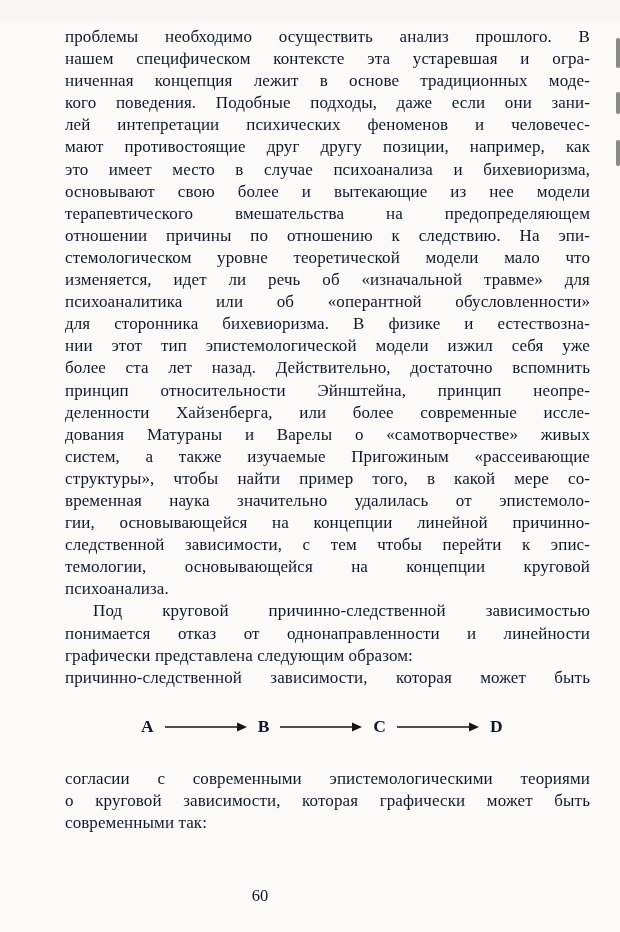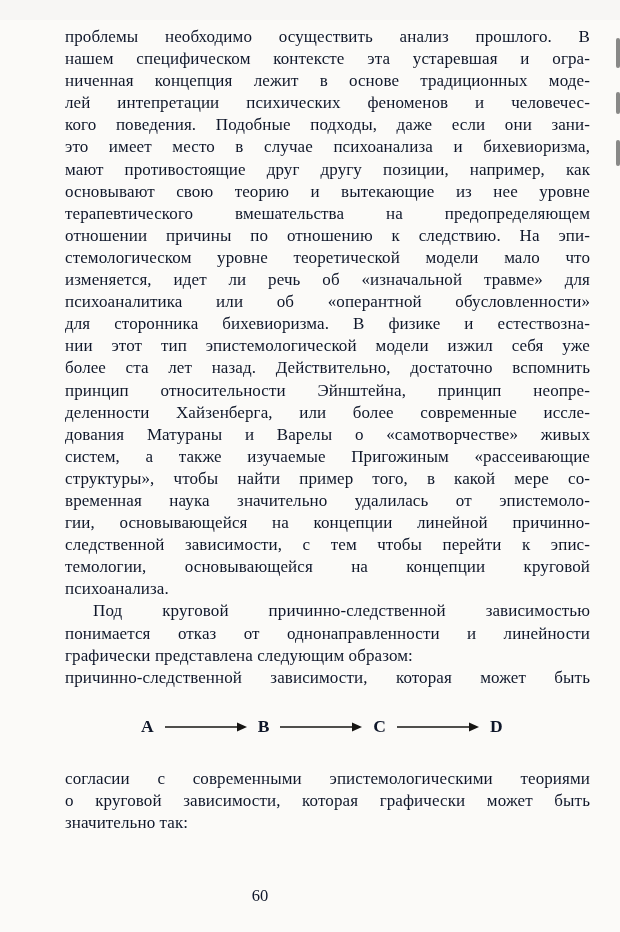--- a/index.html
+++ b/index.html
@@ -79,25 +79,25 @@
 <body>
 
 <div class="page">
 
   <div class="text-column">
 
     <div class="paragraph">
         <div class="line">проблемы необходимо осуществить анализ прошлого. В</div>
         <div class="line">нашем специфическом контексте эта устаревшая и огра-</div>
         <div class="line">ниченная концепция лежит в основе традиционных моде-</div>
+        <div class="line">кого поведения. Подобные подходы, даже если они зани-</div>
         <div class="line">лей интепретации психических феноменов и человечес-</div>
-        <div class="line">кого поведения. Подобные подходы, даже если они зани-</div>
+        <div class="line">мают противостоящие друг другу позиции, например, как</div>
         <div class="line">это имеет место в случае психоанализа и бихевиоризма,</div>
-        <div class="line">мают противостоящие друг другу позиции, например, как</div>
-        <div class="line">основывают свою теорию и вытекающие из нее уровне</div>
+        <div class="line">основывают свою более и вытекающие из нее модели</div>
         <div class="line">терапевтического вмешательства на предопределяющем</div>
         <div class="line">отношении причины по отношению к следствию. На эпи-</div>
         <div class="line">стемологическом уровне теоретической модели мало что</div>
         <div class="line">изменяется, идет ли речь об «изначальной травме» для</div>
         <div class="line">психоаналитика или об «оперантной обусловленности»</div>
         <div class="line">для сторонника бихевиоризма. В физике и естествозна-</div>
         <div class="line">нии этот тип эпистемологической модели изжил себя уже</div>
         <div class="line">более ста лет назад. Действительно, достаточно вспомнить</div>
         <div class="line">принцип относительности Эйнштейна, принцип неопре-</div>
         <div class="line">деленности Хайзенберга, или более современные иссле-</div>
@@ -133,21 +133,21 @@
       <svg class="arrow" width="82" height="12" viewBox="0 0 82 12">
         <line x1="0" y1="6" x2="73" y2="6" stroke="#161513" stroke-width="1.6"></line>
         <polygon points="72,1.5 82,6 72,10.5" fill="#161513"></polygon>
       </svg>
       <span class="node">D</span>
     </div>
 
     <div class="paragraph">
         <div class="line">согласии с современными эпистемологическими теориями</div>
         <div class="line">о круговой зависимости, которая графически может быть</div>
-        <div class="line line-last">значительно так:</div>
+        <div class="line line-last">современными так:</div>
       </div>
 
   </div>
 
   <div class="page-number">60</div>
 
   <div class="scan-artifact" style="top: 18px; height: 30px;"></div>
   <div class="scan-artifact" style="top: 72px; height: 22px;"></div>
   <div class="scan-artifact" style="top: 120px; height: 26px;"></div>
 

